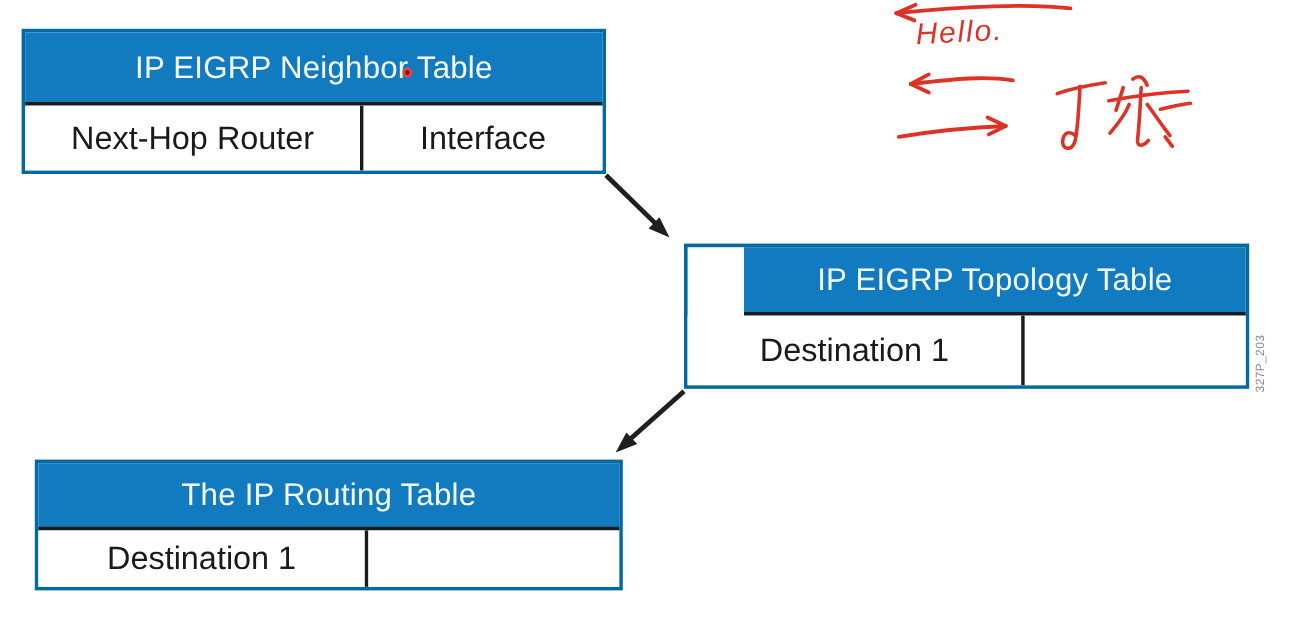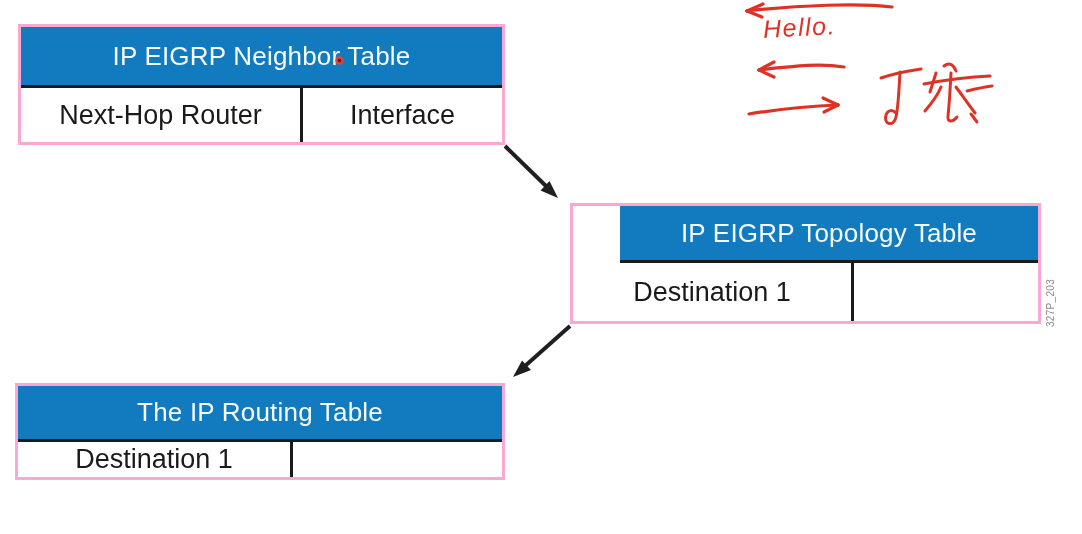--- a/index.html
+++ b/index.html
@@ -2,21 +2,21 @@
 <html><head>
 <meta charset="utf-8">
 <style>
   html,body { margin:0; padding:0; background:#ffffff; }
   .stage {
     position:relative; width:1082px; height:534px; background:#ffffff;
     font-family:"Liberation Sans", sans-serif; overflow:hidden;
   }
   .tbl {
     position:absolute; box-sizing:border-box;
-    border:3px solid #f9a8d4; background:#ffffff;
+    border:3px solid #0369a1; background:#ffffff;
     display:flex; flex-direction:column;justify-content:space-between;
   }
   .tbl-header {
     box-sizing:border-box; background:#127ABE; color:#f5fafd;
     border-bottom:3px solid #1a1a1a;
     display:flex; align-items:center; justify-content:center;
     font-size:26px; letter-spacing:0.2px;
   }
   .tbl-row { flex:1; display:flex; }
   .cell {
@@ -28,21 +28,21 @@
 
   
   #tbl-neighbor { left:18px; top:24px;  width:487px; height:121px; }
   #tbl-neighbor .tbl-header { height:61px; }
   #tbl-neighbor .c1 { width:282px; }
 
   #tbl-topology { left:570px; top:203px; width:471px; height:121px; }
   #tbl-topology .tbl-header { height:57px;margin-left:47px; }
   #tbl-topology .c1 { width:281px; }
 
-  #tbl-routing { left:15px; top:383px; width:490px; height:97px; }
+  #tbl-routing { left:29px; top:383px; width:490px; height:109px; }
   #tbl-routing .tbl-header { height:56px; }
   #tbl-routing .c1 { width:275px; }
 
   .overlay { position:absolute; left:0; top:0; width:1082px; height:534px; pointer-events:none; }
 
   .hello {
     position:absolute; left:763px; top:13px;
     color:#DD3327; font-size:25px; font-style:italic; letter-spacing:1.5px;
     transform:rotate(-3deg);
   }

